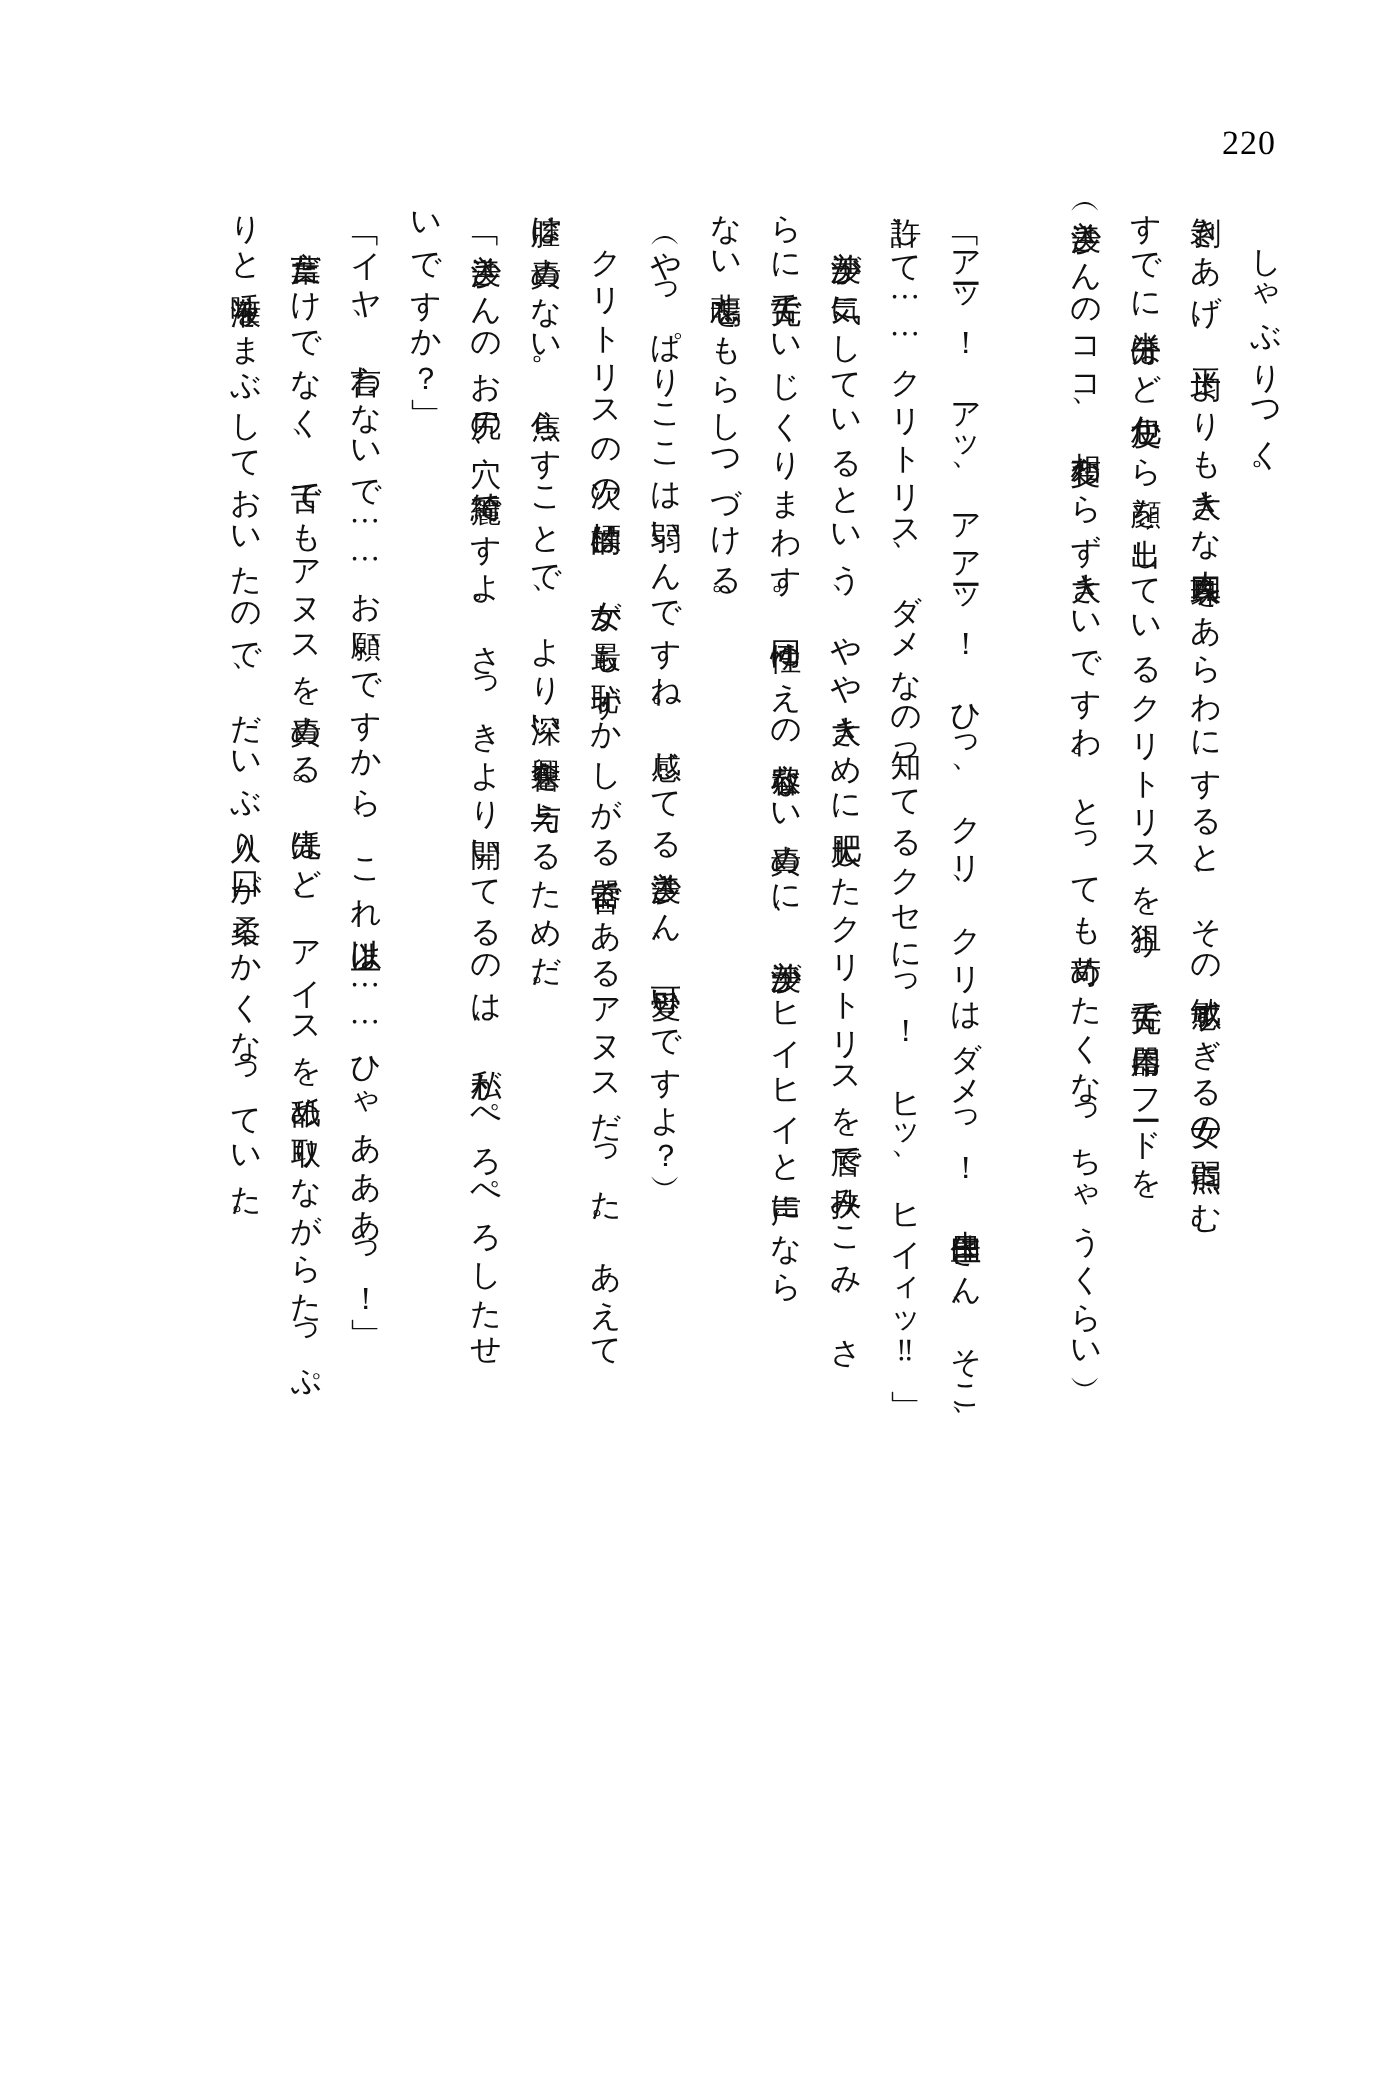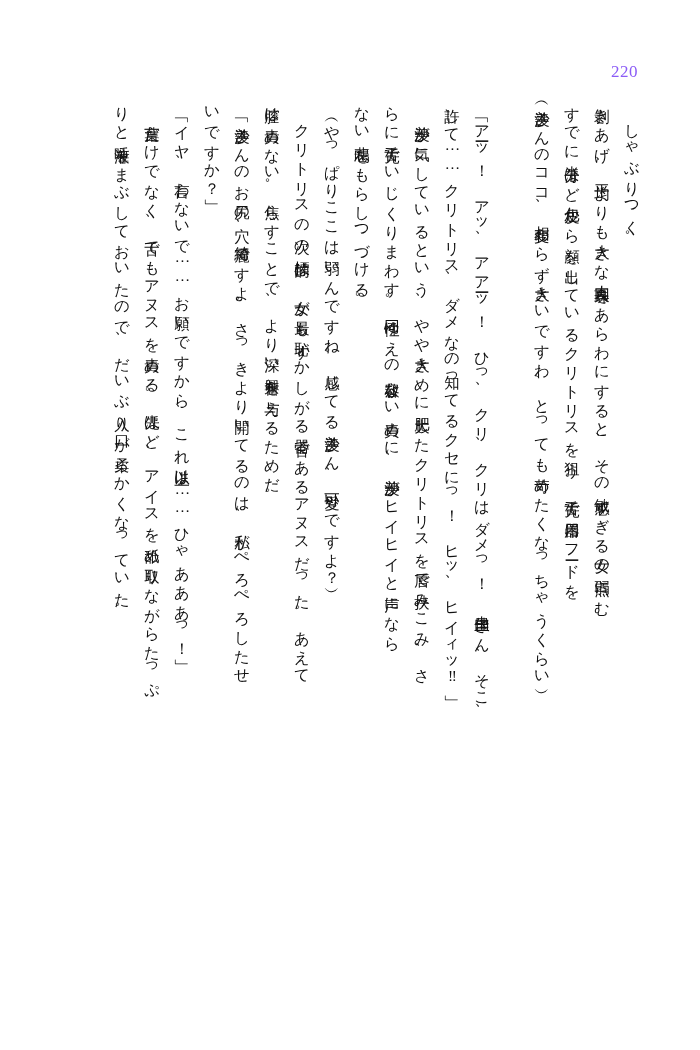--- a/index.html
+++ b/index.html
@@ -15,21 +15,21 @@
     width: 700px;
     height: 1050px;
     background: #ffffff;
     overflow: hidden;
   }
   .page-number {
     position: absolute;
     top: 62px;
     right: 62px;
     font-size: 17px;
-    color: #8b5cf6;
+    color: #000000;
     letter-spacing: 0.5px;
     font-family: "Liberation Serif", "DejaVu Serif", serif;
   }
   .text-body {
     position: absolute;
     top: 96px;
     right: 60px;
     left: 60px;
     height: 880px;
     display: flex;

